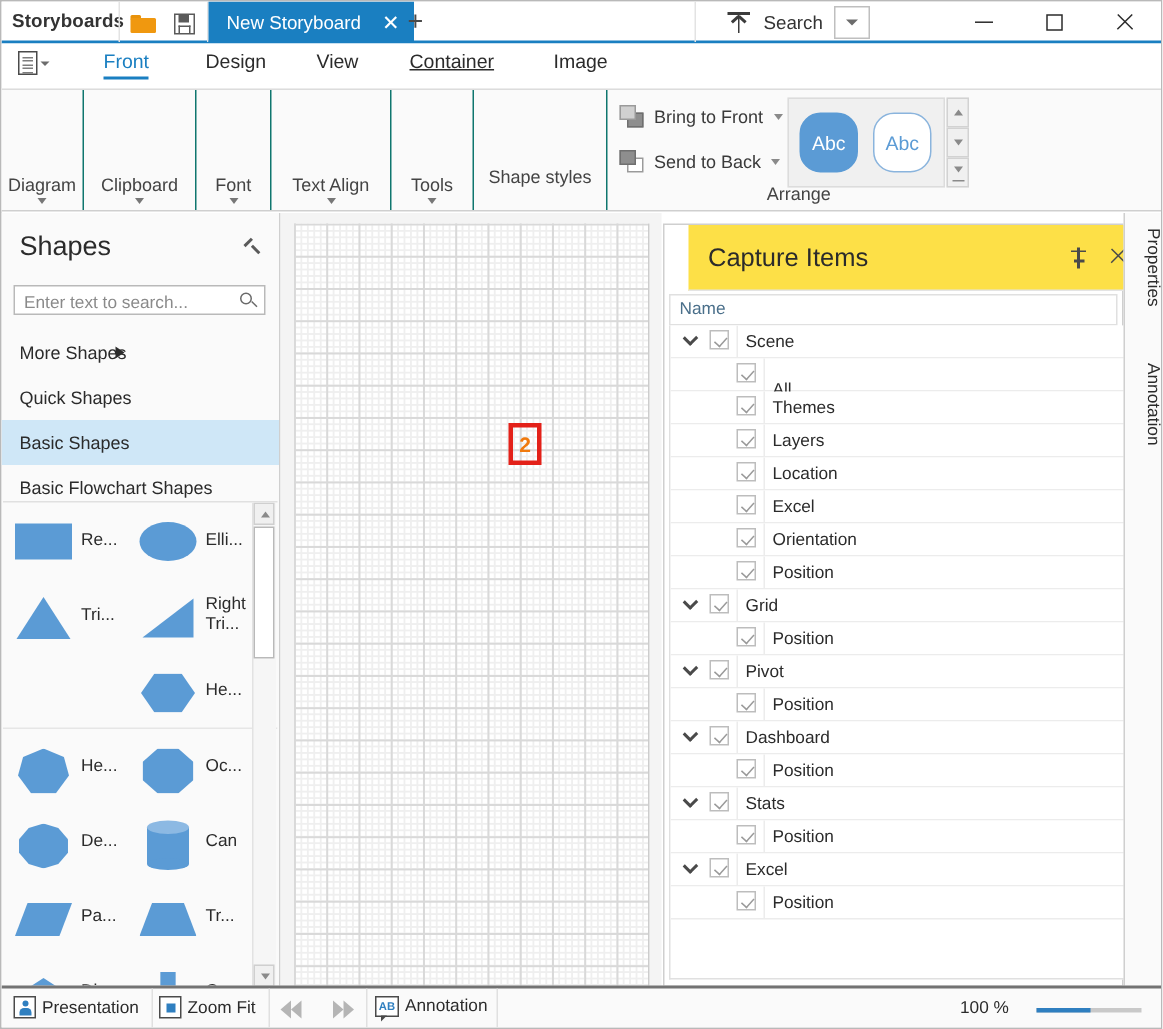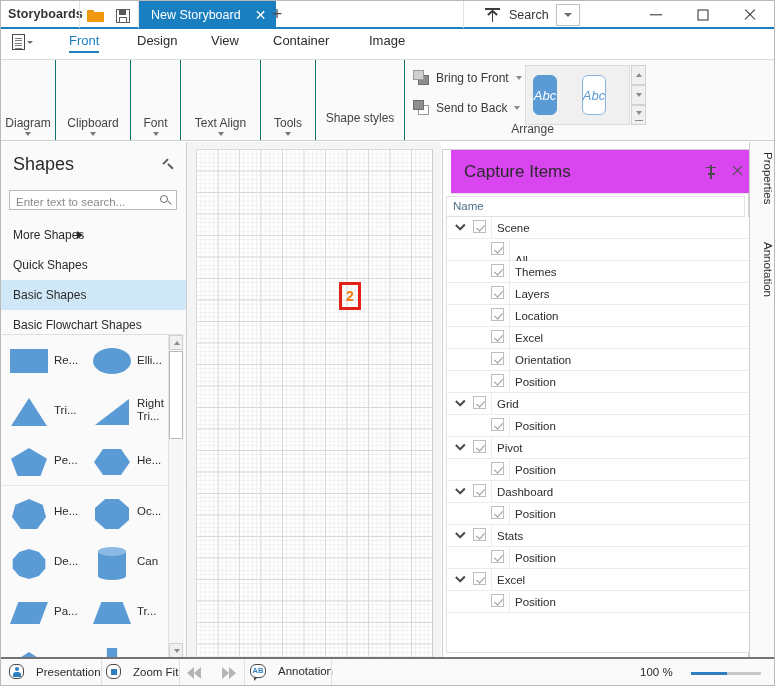--- a/index.html
+++ b/index.html
@@ -68,21 +68,21 @@
   .abtn{position:absolute;display:flex;align-items:center;font-size:12px;color:#3a3a3a;}
   .abtn .bico{position:relative;width:18px;height:16px;margin-right:5px;}
   .bico .sq1{position:absolute;width:11px;height:10px;box-sizing:border-box;}
   .bico .sq2{position:absolute;width:11px;height:10px;box-sizing:border-box;}
   .front .sq1{left:0;top:0;background:#d0d0d0;border:1px solid #9a9a9a;}
   .front .sq2{left:5px;top:5px;background:#8e8e8e;border:1px solid #6f6f6f;}
   .back .sq1{left:0;top:0;background:#8e8e8e;border:1px solid #6f6f6f;}
   .back .sq2{left:5px;top:5px;background:#fff;border:1px solid #9a9a9a;}
   .abtn .acv{margin-left:7px;border-left:3.5px solid transparent;border-right:3.5px solid transparent;border-top:4px solid #8a8a8a;}
   .stylebox{position:absolute;left:120px;top:5px;width:105px;height:60px;background:#f0f0f0;border:1px solid #dcdcdc;box-sizing:border-box;}
-  .sw{position:absolute;top:9px;width:24px;height:40px;border-radius:6px;box-sizing:border-box;display:flex;align-items:center;justify-content:center;font-size:13px;font-style:italic;}
+  .sw{position:absolute;top:9px;width:39px;height:40px;border-radius:14px;box-sizing:border-box;display:flex;align-items:center;justify-content:center;font-size:13px;}
   .sw.a{left:7px;background:#5b9bd5;border:1px solid #5b9bd5;color:#fff;}
   .sw.b{left:56px;background:#fff;border:1px solid #8ab4dd;color:#5b9bd5;}
   .spin{position:absolute;left:226px;width:15px;height:20px;background:#f0f0f0;border:1px solid #d2d2d2;box-sizing:border-box;}
   .spin .ar{position:absolute;left:50%;top:50%;transform:translate(-50%,-50%);}
   .ar.up{border-left:3.5px solid transparent;border-right:3.5px solid transparent;border-bottom:4px solid #8a8a8a;}
   .ar.dn{border-left:3.5px solid transparent;border-right:3.5px solid transparent;border-top:4px solid #8a8a8a;}
   .ar.dnbar{border-left:3.5px solid transparent;border-right:3.5px solid transparent;border-top:4px solid #8a8a8a;margin-top:-2px;}
   .spin .ubar{position:absolute;left:3px;bottom:3px;width:8px;height:1.4px;background:#8a8a8a;}
   .ribbon-collapse{position:absolute;right:7px;top:117px;width:16px;height:14px;}
   .ribbon-collapse .cc{position:absolute;left:2px;top:5px;width:7px;height:1.4px;background:#9a9a9a;transform:rotate(-35deg);}
@@ -124,21 +124,21 @@
       linear-gradient(to right, #d9d9d9 1px, transparent 1px),
       linear-gradient(to bottom, #d9d9d9 1px, transparent 1px),
       linear-gradient(to right, #efefef 1px, transparent 1px),
       linear-gradient(to bottom, #efefef 1px, transparent 1px);
     background-size:21.5px 21.5px, 21.5px 21.5px, 4.3px 4.3px, 4.3px 4.3px;
     border-right:1px solid #cdcdcd;border-bottom:1px solid #cdcdcd;}
   .marker{position:absolute;left:338px;top:281px;width:22px;height:28px;border:3px solid #e32119;box-sizing:border-box;color:#f07a0e;font-size:14px;font-weight:bold;text-align:center;line-height:22px;background:transparent;}
 
   
   .ci-panel{position:absolute;left:441px;top:148px;width:307px;height:509px;background:#fff;border:1px solid #cfcfcf;box-sizing:border-box;}
-  .ci-head{position:absolute;left:8px;top:0;width:305px;height:44px;background:#d946ef;border-bottom:1px solid #e4e4e4;box-sizing:border-box;}
+  .ci-head{position:absolute;left:16px;top:0;width:305px;height:44px;background:#fde047;border-bottom:1px solid #e4e4e4;box-sizing:border-box;}
   .ci-title{position:absolute;left:13px;top:12px;font-size:17px;color:#2b2b2b;}
   .pin-ico{position:absolute;right:38px;top:15px;width:13px;height:14px;}
   .pin-ico .pb{position:absolute;left:5px;top:0;width:1.5px;height:14px;background:#4a4a4a;}
   .pin-ico .pt{position:absolute;left:1px;top:1.5px;width:10px;height:1.5px;background:#4a4a4a;}
   .pin-ico .pt2{position:absolute;left:2.5px;top:8px;width:7px;height:1.5px;background:#4a4a4a;}
   .ci-close{position:absolute;right:12px;top:14px;width:13px;height:13px;}
   .ci-close:before,.ci-close:after{content:"";position:absolute;left:0;top:6px;width:13px;height:1.3px;background:#4a4a4a;}
   .ci-close:before{transform:rotate(45deg)} .ci-close:after{transform:rotate(-45deg)}
   .ci-colhead{position:absolute;left:3px;top:46px;width:299px;height:21px;background:#fff;border:1px solid #e0e0e0;box-sizing:border-box;color:#4a6f8a;font-size:11.5px;padding-left:6px;line-height:19px;}
   .ci-tree{position:absolute;left:3px;top:67px;width:343px;height:436px;border:1px solid #e0e0e0;border-top:none;box-sizing:border-box;overflow:hidden;background:#fff;}
@@ -151,21 +151,21 @@
   .tlabel{position:absolute;font-size:11.5px;color:#2b2b2b;}
   .tcellborder{position:absolute;top:0;bottom:0;width:1px;background:#ececec;}
 
   
   .vtabs{position:absolute;right:0;top:141px;width:25px;height:516px;background:#fafafa;border-left:1px solid #cfcfcf;box-sizing:border-box;}
   .vtab{position:absolute;left:0;width:24px;font-size:11.5px;color:#2b2b2b;writing-mode:vertical-rl;text-align:center;}
 
   
   .statusbar{position:absolute;left:0;bottom:0;width:773px;height:28px;background:#fafafa;border-top:2px solid #737373;box-sizing:border-box;}
   .sb-item{position:absolute;top:5px;display:flex;align-items:center;font-size:11.5px;color:#2b2b2b;}
-  .sb-item .sbi{margin-right:12px;position:relative;border-radius:6px;}
+  .sb-item .sbi{margin-right:4px;position:relative;}
   .pres-ico{width:15px;height:15px;border:1.3px solid #4a4a4a;box-sizing:border-box;background:#fff;}
   .pres-ico:before{content:"";position:absolute;left:4.5px;top:2px;width:4px;height:4px;border-radius:50%;background:#2f7fc0;}
   .pres-ico:after{content:"";position:absolute;left:2.5px;top:7px;width:8px;height:4.5px;border-radius:3px 3px 0 0;background:#2f7fc0;}
   .zf-ico{width:15px;height:15px;border:1.3px solid #4a4a4a;box-sizing:border-box;background:#fff;}
   .zf-ico:before{content:"";position:absolute;left:3.5px;top:3.5px;width:6px;height:6px;background:#2f7fc0;}
   .ann-ico{width:16px;height:14px;border:1.3px solid #4a4a4a;box-sizing:border-box;background:#fff;font-size:7.5px;color:#2f7fc0;text-align:center;line-height:11px;font-weight:bold;}
   .ann-ico:after{content:"";position:absolute;left:3px;bottom:-4px;width:0;height:0;border-left:4px solid #4a4a4a;border-bottom:4px solid transparent;}
   .navarr{position:absolute;top:8px;width:22px;height:12px;}
   .navarr i{position:absolute;top:0;border-top:6px solid transparent;border-bottom:6px solid transparent;}
   .navarr.prev i{border-right:7px solid #b5b5b5;}
@@ -233,21 +233,21 @@
             <i></i>
             <i></i>
             <i></i>
             <i></i>
           </span>
           <span class="cv"></span>
       </div>
       <div class="rtab active" style="left:68px;">Front</div>
       <div class="rtab" style="left:136px;">Design</div>
       <div class="rtab" style="left:210px;">View</div>
-      <div class="rtab" style="left:272px;">Container</div>
+      <div class="rtab" style="left:272px;text-decoration:underline;">Container</div>
       <div class="rtab" style="left:368px;">Image</div>
     </div>
 
     <div class="ribbon-body">
       <div class="rgroup" style="left:0;width:55px;">
         <div class="glabel">Diagram</div>
         <span class="gchev"></span>
       </div>
       <div class="rgroup" style="left:55px;width:75px;">
         <div class="glabel">Clipboard</div>
@@ -360,26 +360,20 @@
             <span class="slabel">Tri...</span>
           </div>
           <div class="scell c2">
             <span class="sicon">
                 <i style="position:absolute;left:4px;top:9px;width:0;height:0;border-left:34px solid transparent;border-bottom:26px solid #5b9bd5;"></i>
               </span>
             <span class="slabel">Right Tri...</span>
           </div>
         </div>
         <div class="srow">
-          <div class="scell c1">
-            <span class="sicon">
-                <i class="blue" style="position:absolute;left:3px;top:8px;width:36px;height:28px;clip-path:polygon(50% 0,100% 38%,82% 100%,18% 100%,0 38%);"></i>
-              </span>
-            <span class="slabel">Pe...</span>
-          </div>
           <div class="scell c2">
             <span class="sicon">
                 <i class="blue" style="position:absolute;left:3px;top:9px;width:36px;height:26px;clip-path:polygon(25% 0,75% 0,100% 50%,75% 100%,25% 100%,0 50%);"></i>
               </span>
             <span class="slabel">He...</span>
           </div>
         </div>
       </div>
 
       <div class="shape-sec" style="border-bottom:none;">

